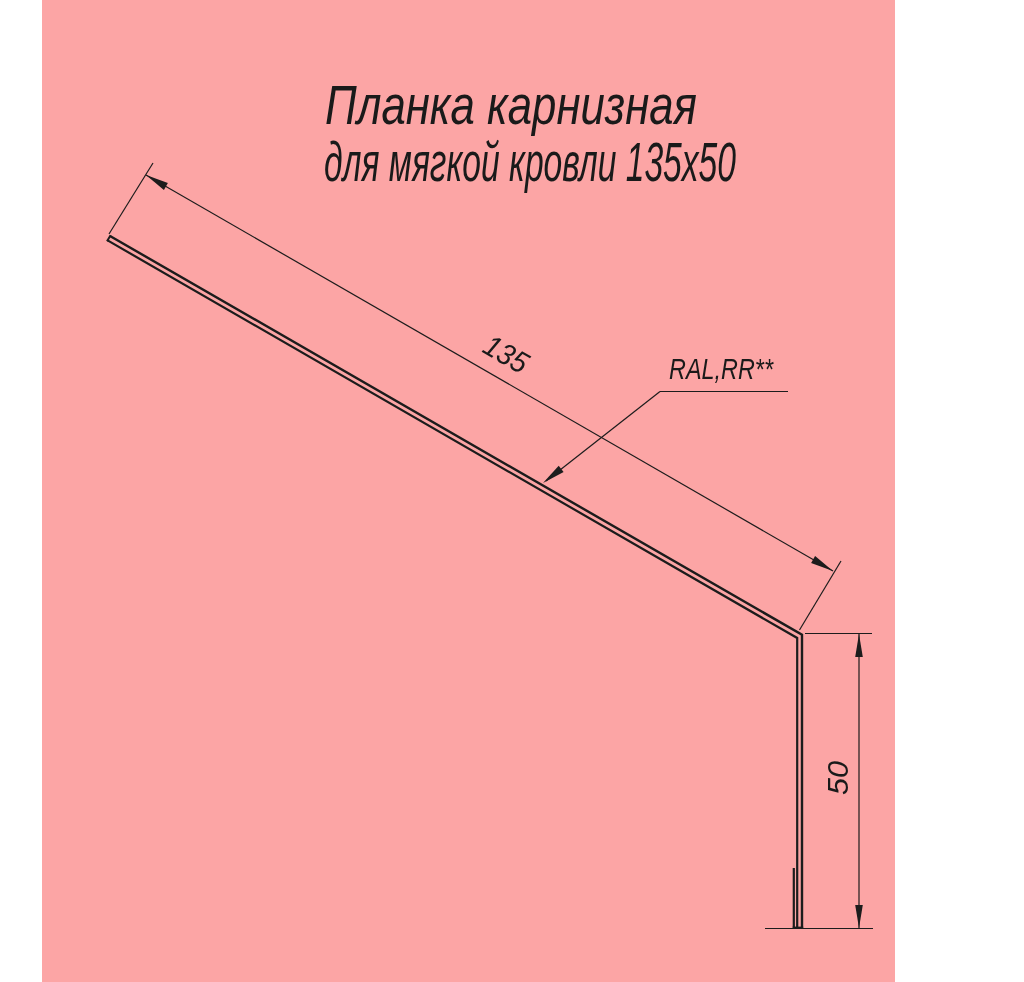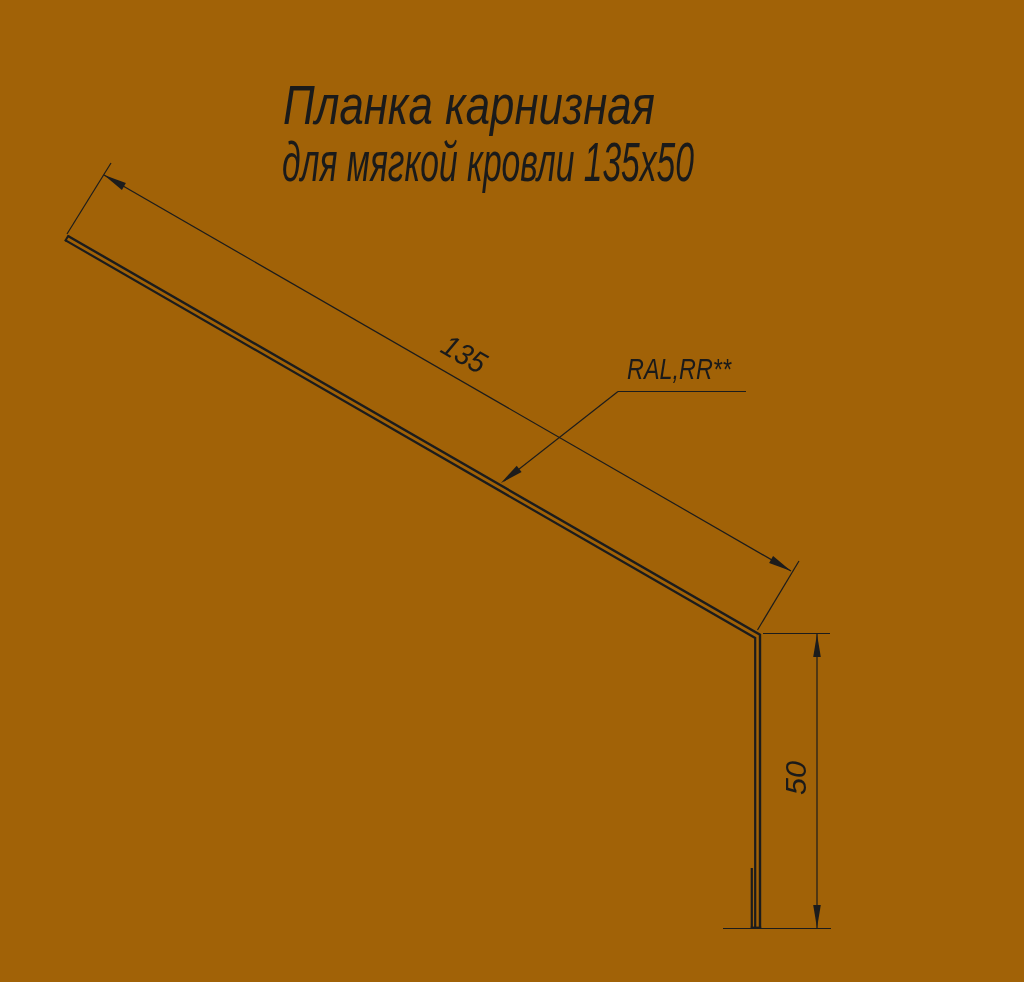--- a/index.html
+++ b/index.html
@@ -2,24 +2,25 @@
 <html><head>
 <meta charset="utf-8">
 <style>
   html, body {
     margin: 0;
     padding: 0;
     background: #ffffff;
   }
   .canvas {
     position: relative;
-    width: 1024px;
+    width: 853px;
     height: 982px;
-    background: #a16207;
+    background: #fca5a5;
     overflow: hidden;
+    margin-left: 42px;
   }
   svg {
     display: block;
   }
   .cad-text {
     font-family: "Liberation Sans", "DejaVu Sans", sans-serif;
     font-style: italic;
   }
 </style>
 </head>

